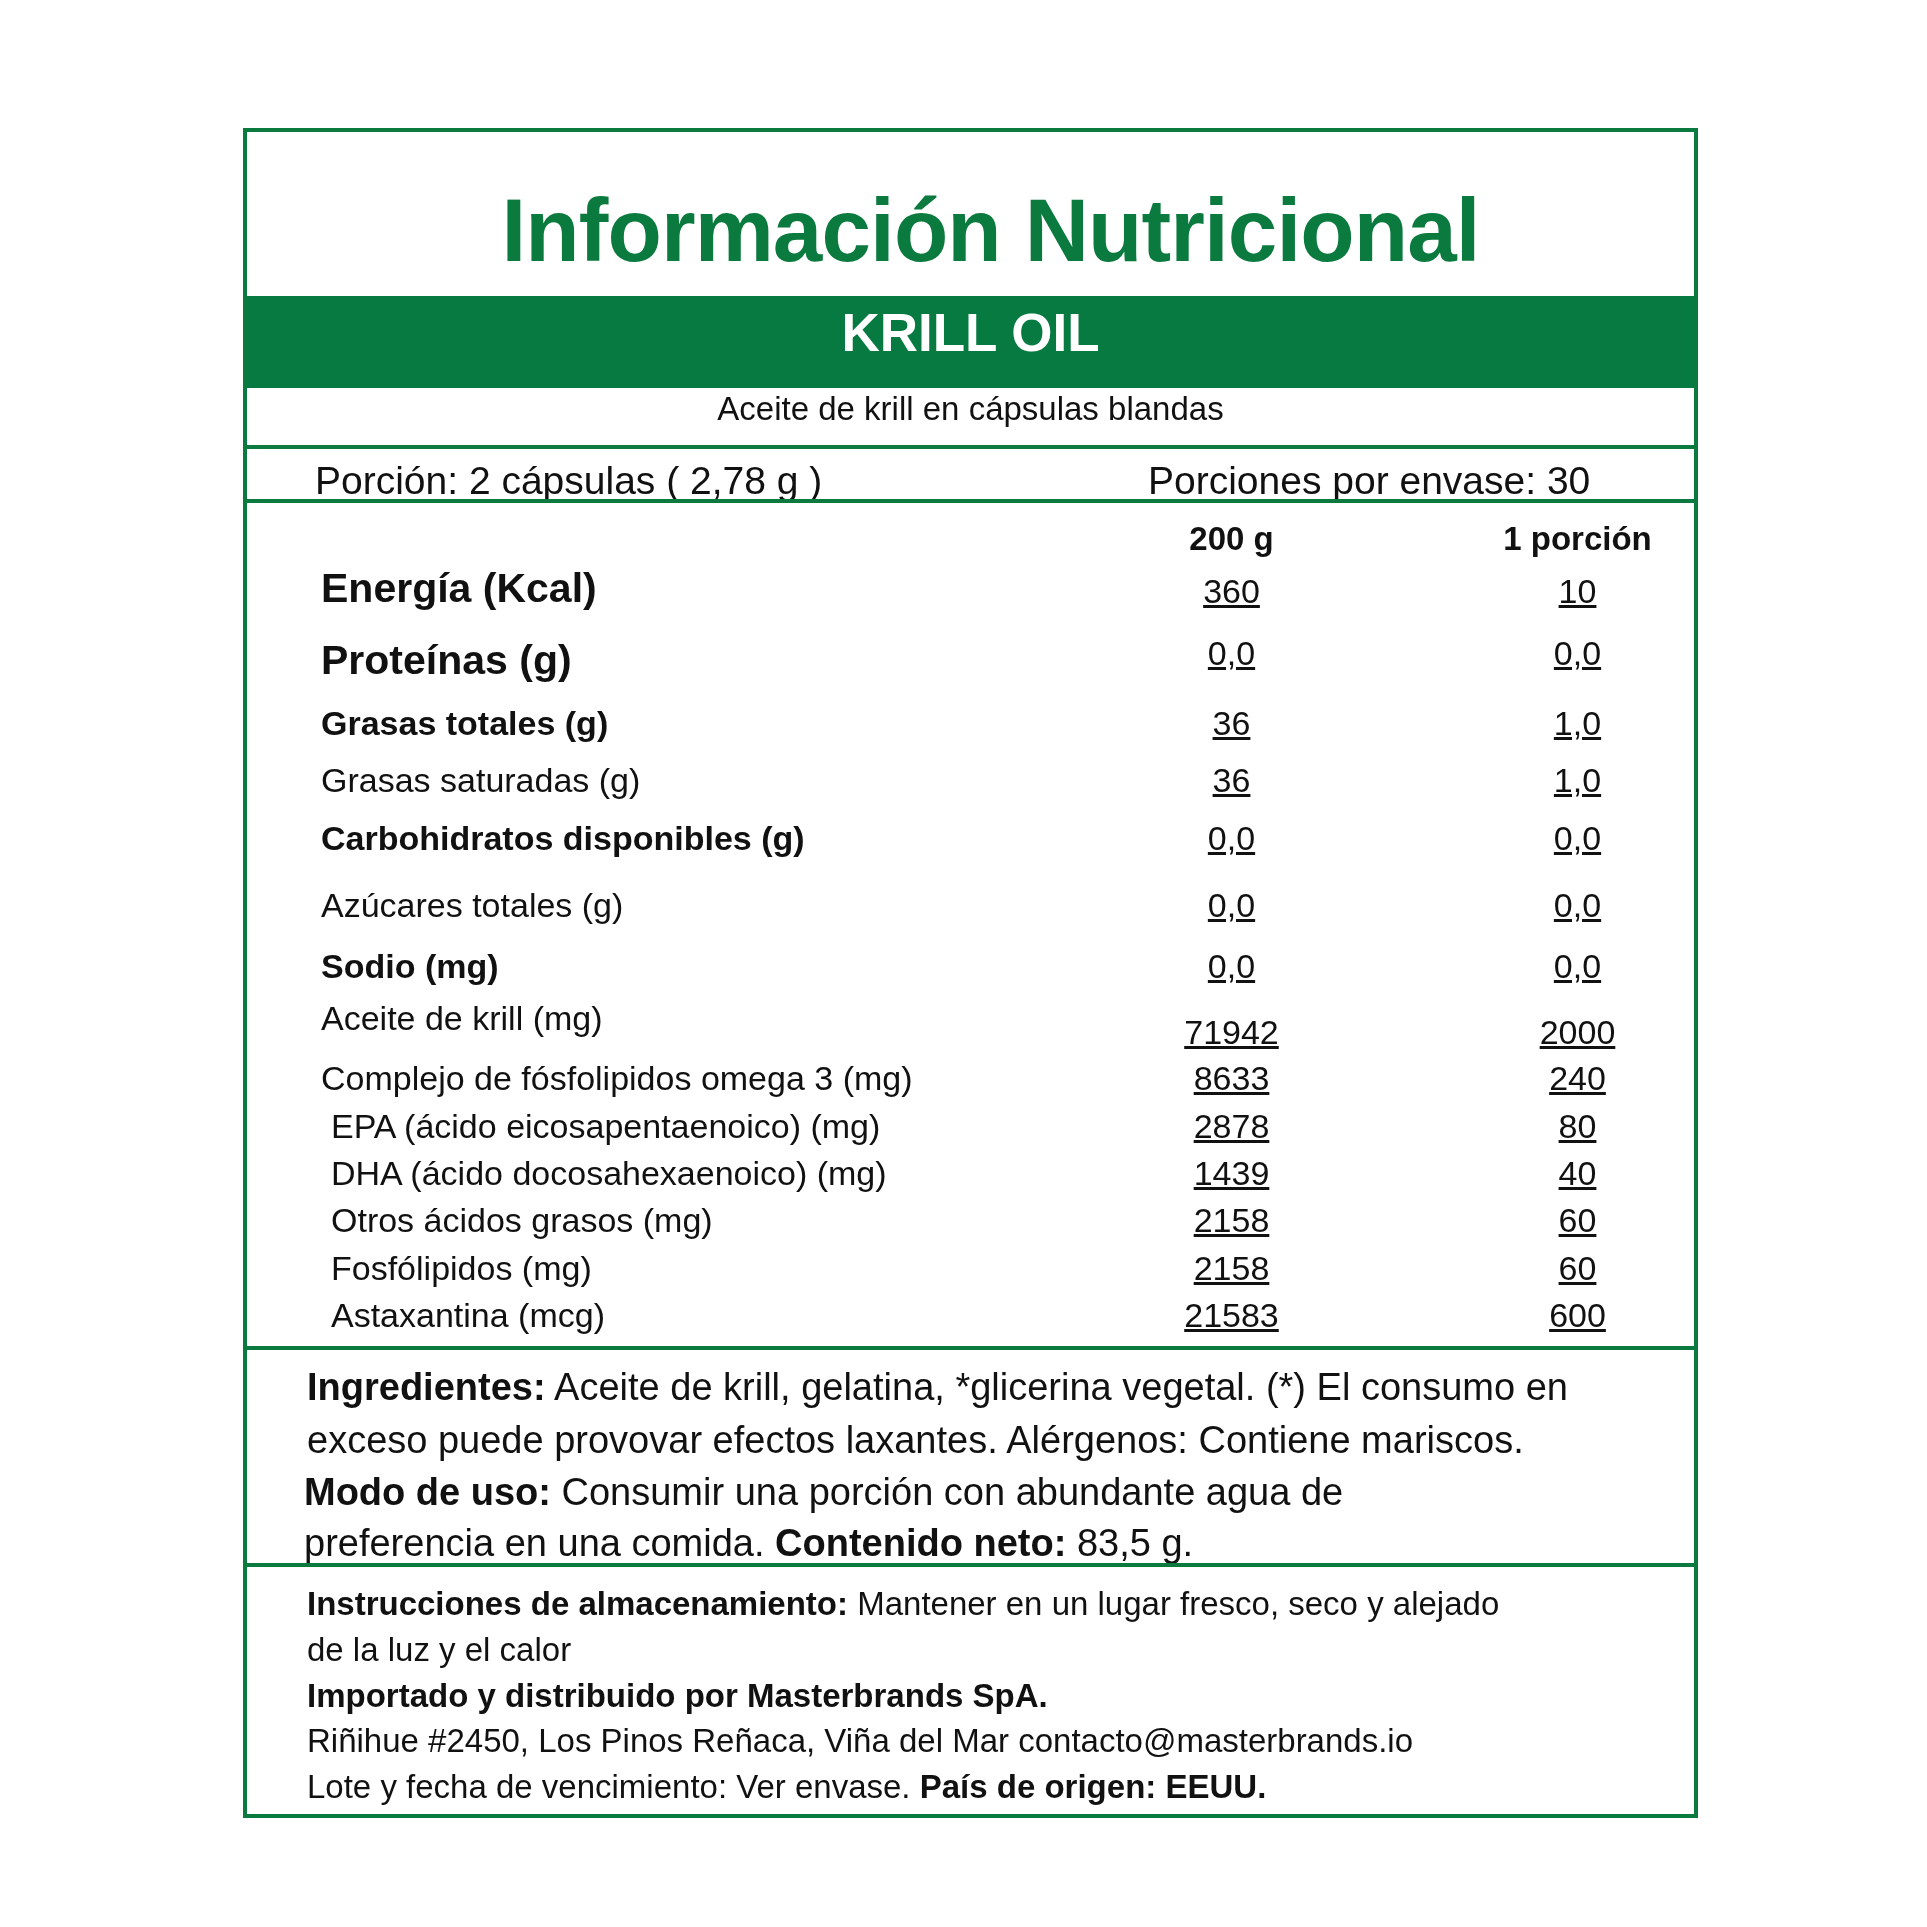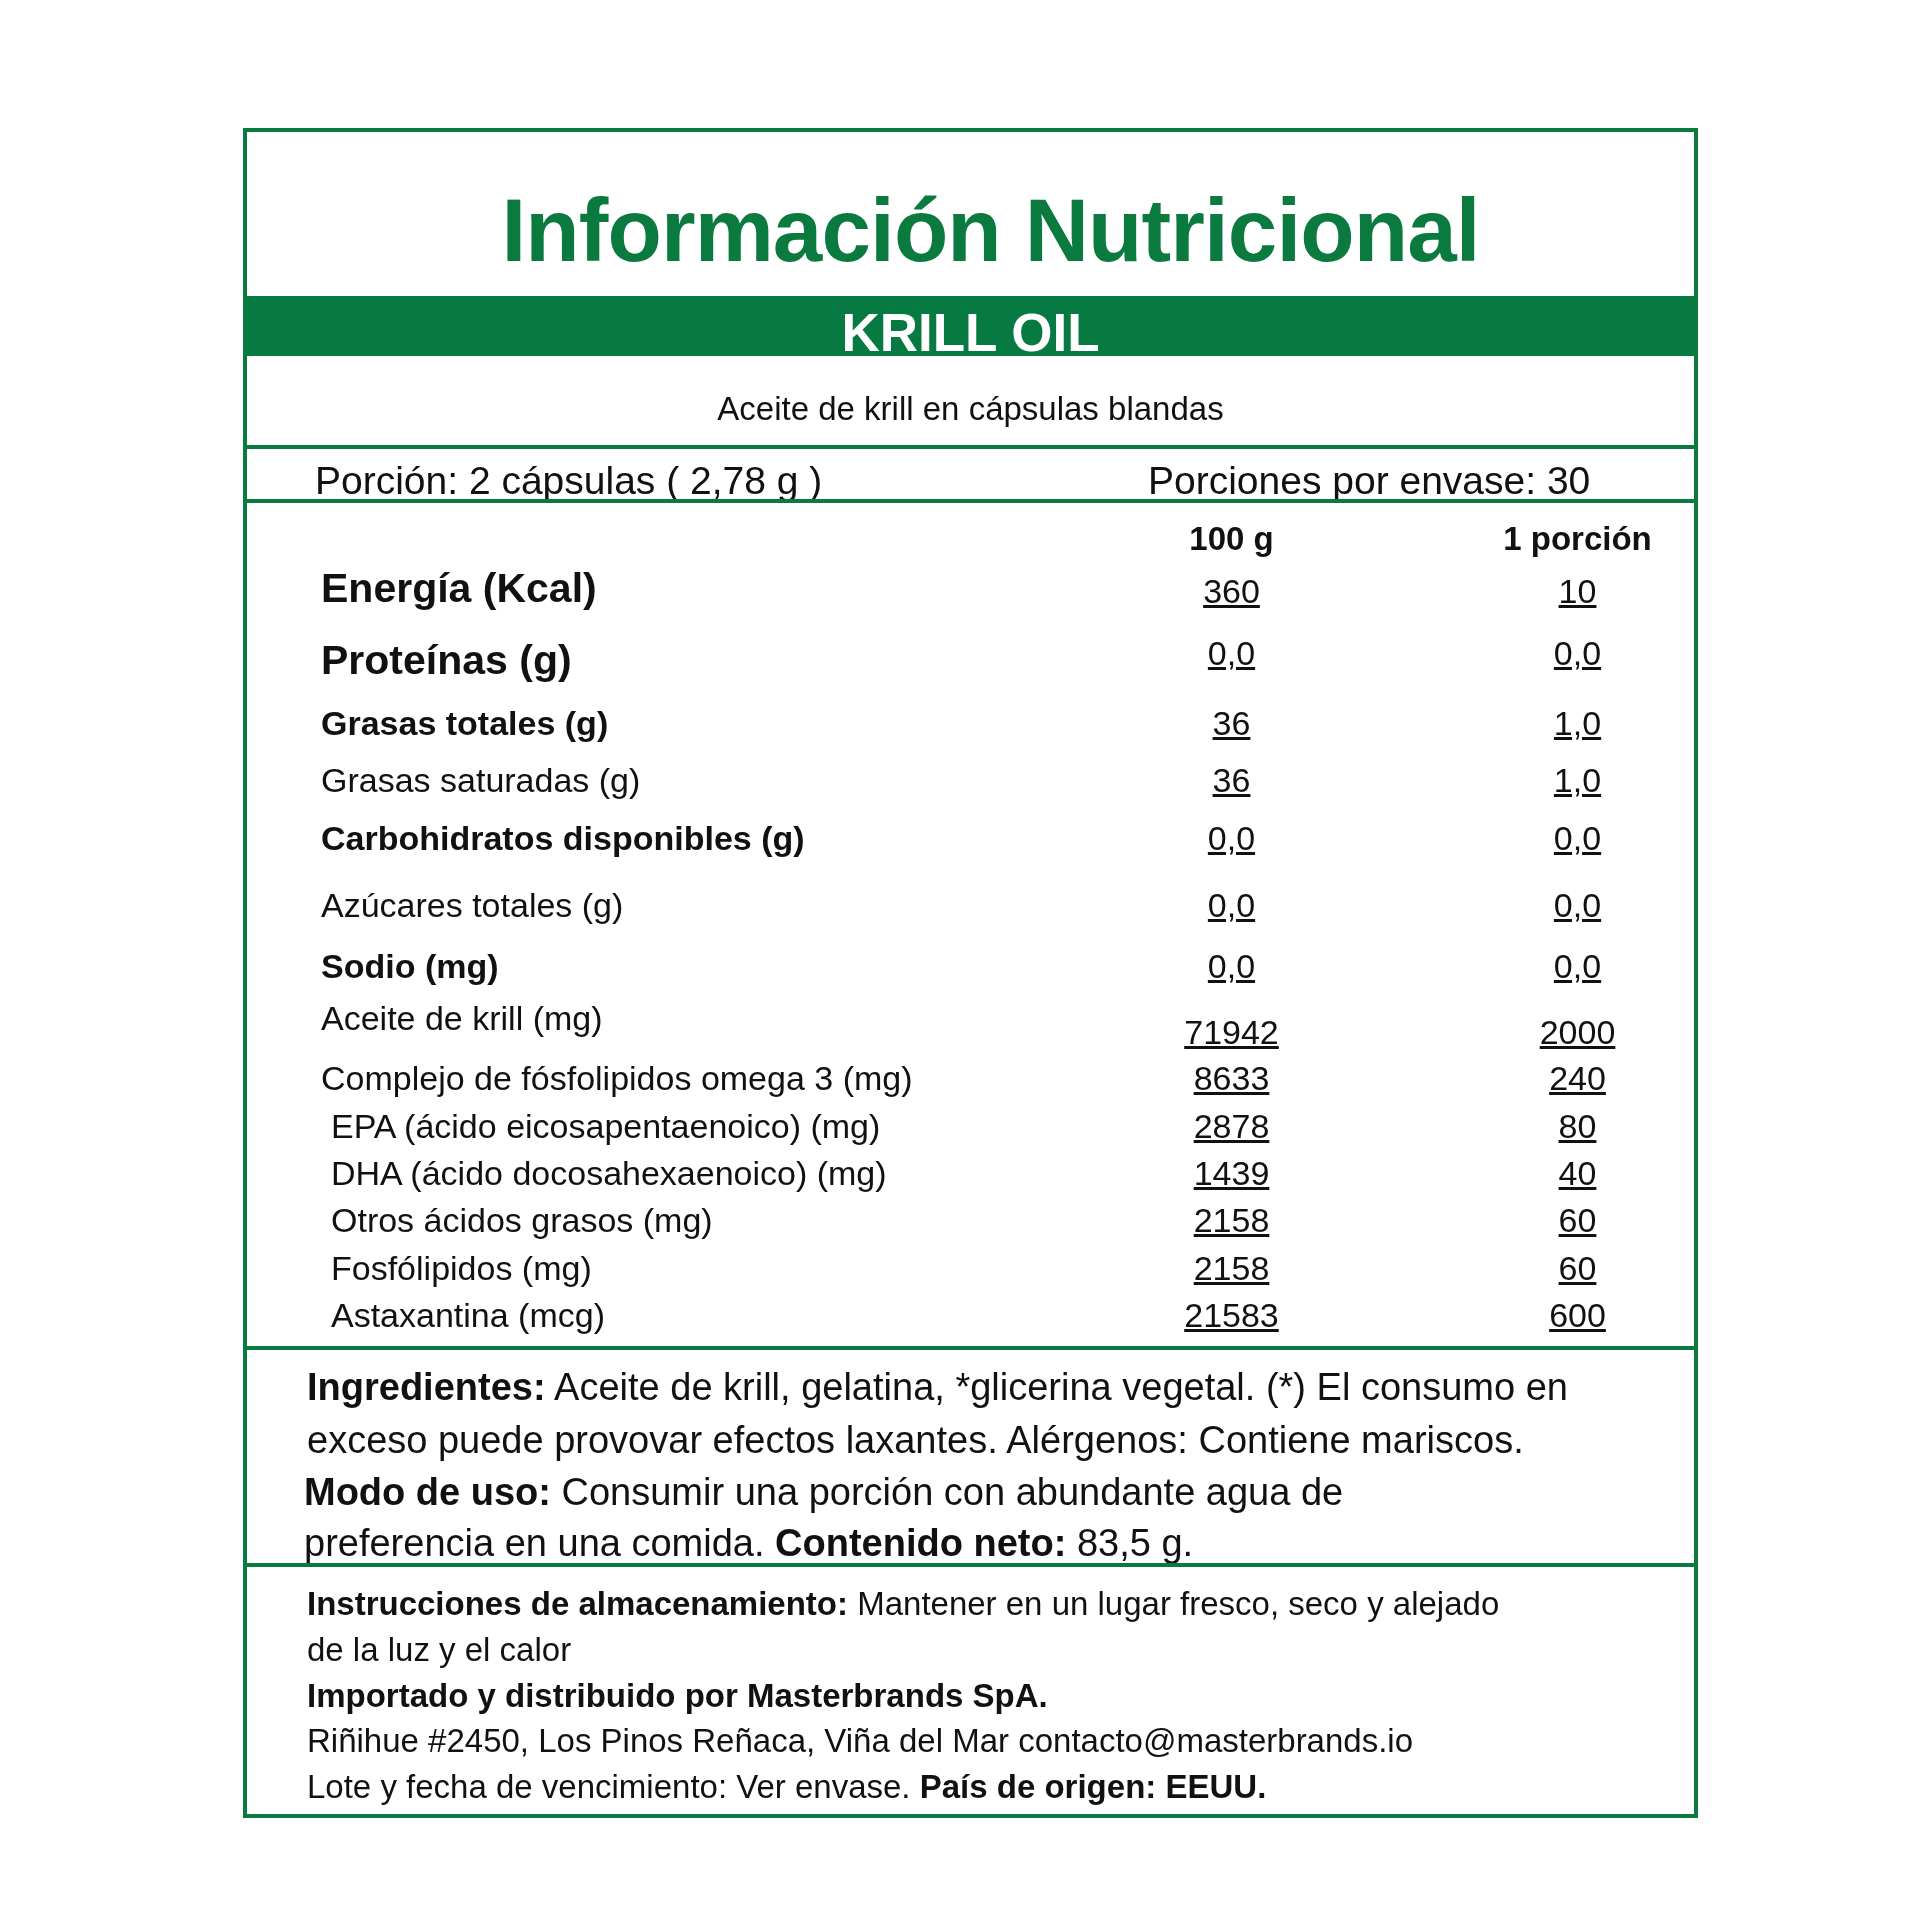--- a/index.html
+++ b/index.html
@@ -4,21 +4,21 @@
 <style>
   html, body { margin:0; padding:0; background:#ffffff; }
   body { width:1927px; height:1927px; position:relative; overflow:hidden;
          font-family:"Liberation Sans", "DejaVu Sans", sans-serif; color:#111; }
   .panel { position:absolute; left:243px; top:128px; width:1455px; height:1690px;
            border:4.3px solid #0b7a3e; box-sizing:border-box; background:#fff; }
   .abs { position:absolute; white-space:nowrap; }
   .hline { position:absolute; left:0; right:0; height:4.3px; background:#0b7a3e; }
   .title { left:0; right:0; top:47px; text-align:center; font-size:89px; font-weight:bold;
            color:#0b7a3e; letter-spacing:-0.9px; line-height:103px;padding-left:40px; }
-  .band { position:absolute; left:0; right:0; top:164px; height:60px; background:#077a41; }
+  .band { position:absolute; left:0; right:0; top:164px; height:92px; background:#077a41; }
   .band-label { left:0; right:0; top:0; height:74px; line-height:74px; text-align:center;
                 font-size:53px; font-weight:bold; color:#ffffff; }
   .subtitle { left:0; right:0; top:255px; text-align:center; font-size:33px; line-height:43px; }
   .portion { top:327px; font-size:39px; line-height:43px; }
   .colhead { top:385px; font-size:33px; font-weight:bold; line-height:43px; text-align:center; width:257px; }
   .row-label { left:74px; font-size:34px; line-height:43px; }
   .row-label.big { font-size:41px; font-weight:bold; }
   .row-label.bold { font-weight:bold; }
   .row-label.indent { left:84px; }
   .val { font-size:34px; line-height:43px; text-align:center; width:257px;text-decoration:underline; }
@@ -42,21 +42,21 @@
 
   <div class="abs subtitle">Aceite de krill en cápsulas blandas</div>
 
   <div class="hline" style="top:313px"></div>
 
   <div class="abs portion" style="left:68px">Porción:  2 cápsulas ( 2,78 g )</div>
   <div class="abs portion" style="left:901px">Porciones por envase: 30</div>
 
   <div class="hline" style="top:367px"></div>
 
-  <div class="abs colhead c1">100 g</div>
+  <div class="abs colhead c1">200 g</div>
   <div class="abs colhead c2">1 porción</div>
 
   <div>
     <div class="abs row-label big" style="top:435px">Energía (Kcal)</div>
     <div class="abs val c1" style="top:438px">360</div>
     <div class="abs val c2" style="top:438px">10</div>
   </div>
   <div>
     <div class="abs row-label big" style="top:507px">Proteínas (g)</div>
     <div class="abs val c1" style="top:500px">0,0</div>

